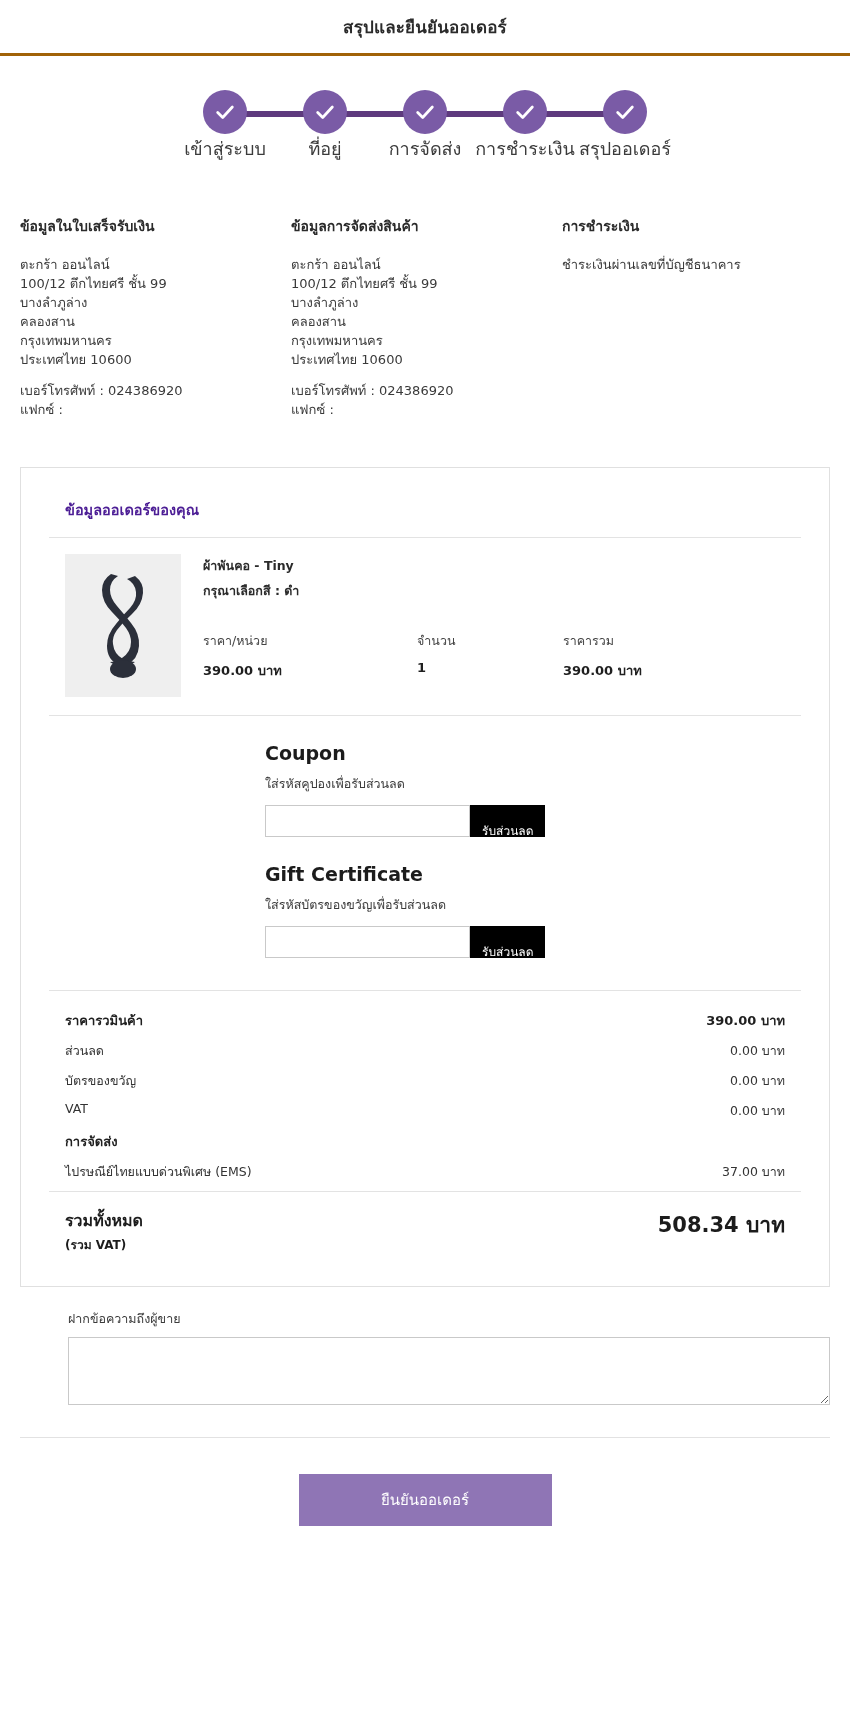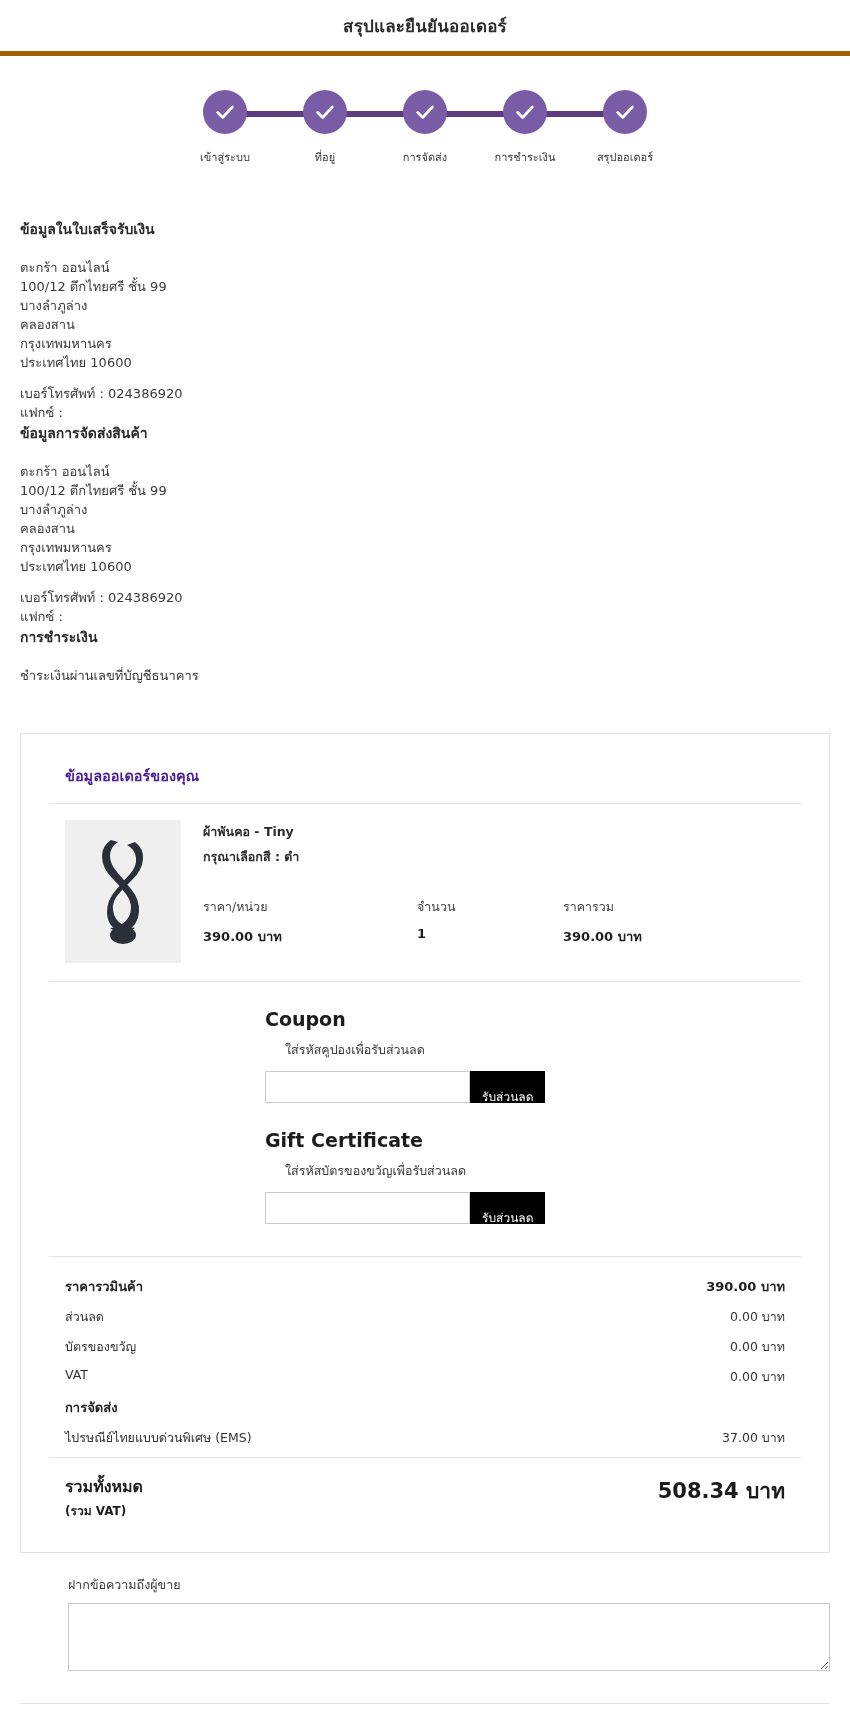--- a/index.html
+++ b/index.html
@@ -16,21 +16,21 @@
     margin: 0 auto;
     background: #ffffff;
     position: relative;
   }
   
   .page-header {
     height: 56px;
     display: flex;
     align-items: center;
     justify-content: center;
-    border-bottom: 5px solid #a16207;
+    border-bottom: 3px solid #a16207;
   }
   .page-title {
     font-size: 17px;
     font-weight: bold;
     color: #2b2b2b;
     letter-spacing: .2px;
   }
   
   .stepper-wrap {
     padding: 34px 0 10px 0;
@@ -64,30 +64,28 @@
     height: 44px;
     border-radius: 50%;
     background: #7a5ba6;
     display: flex;
     align-items: center;
     justify-content: center;
     box-shadow: 0 0 0 0 #fff;
   }
   .step-circle svg { display: block; }
   .step-label {
-    margin-top: 14px;
-    font-size: 11px;
+    font-size: 18px;
     color: #3b3b3b;
     white-space: nowrap;
   }
   
   .info-row {
     display: flex;
     padding: 42px 20px 8px 20px;
-    flex-direction: column;
   }
   .info-col { width: 273px; padding-right: 16px; }
   .info-col.third { width: 270px; }
   .info-heading {
     font-size: 14px;
     font-weight: bold;
     color: #2b2b2b;
     margin-bottom: 18px;
   }
   .info-line {
@@ -156,21 +154,20 @@
   .promo-title {
     font-size: 19px;
     font-weight: bold;
     color: #1c1c1c;
     margin-bottom: 10px;
   }
   .promo-sub {
     font-size: 12.5px;
     color: #3a3a3a;
     margin-bottom: 11px;
-    margin-left: 20px;
   }
   .promo-input-row { display: flex; margin-bottom: 26px; }
   .promo-input {
     width: 205px;
     height: 32px;
     border: 1px solid #c9c9c9;
     background: #fff;
     font-size: 12px;
     padding: 0 6px;
     font-family: "DejaVu Sans", "Liberation Sans", sans-serif;

